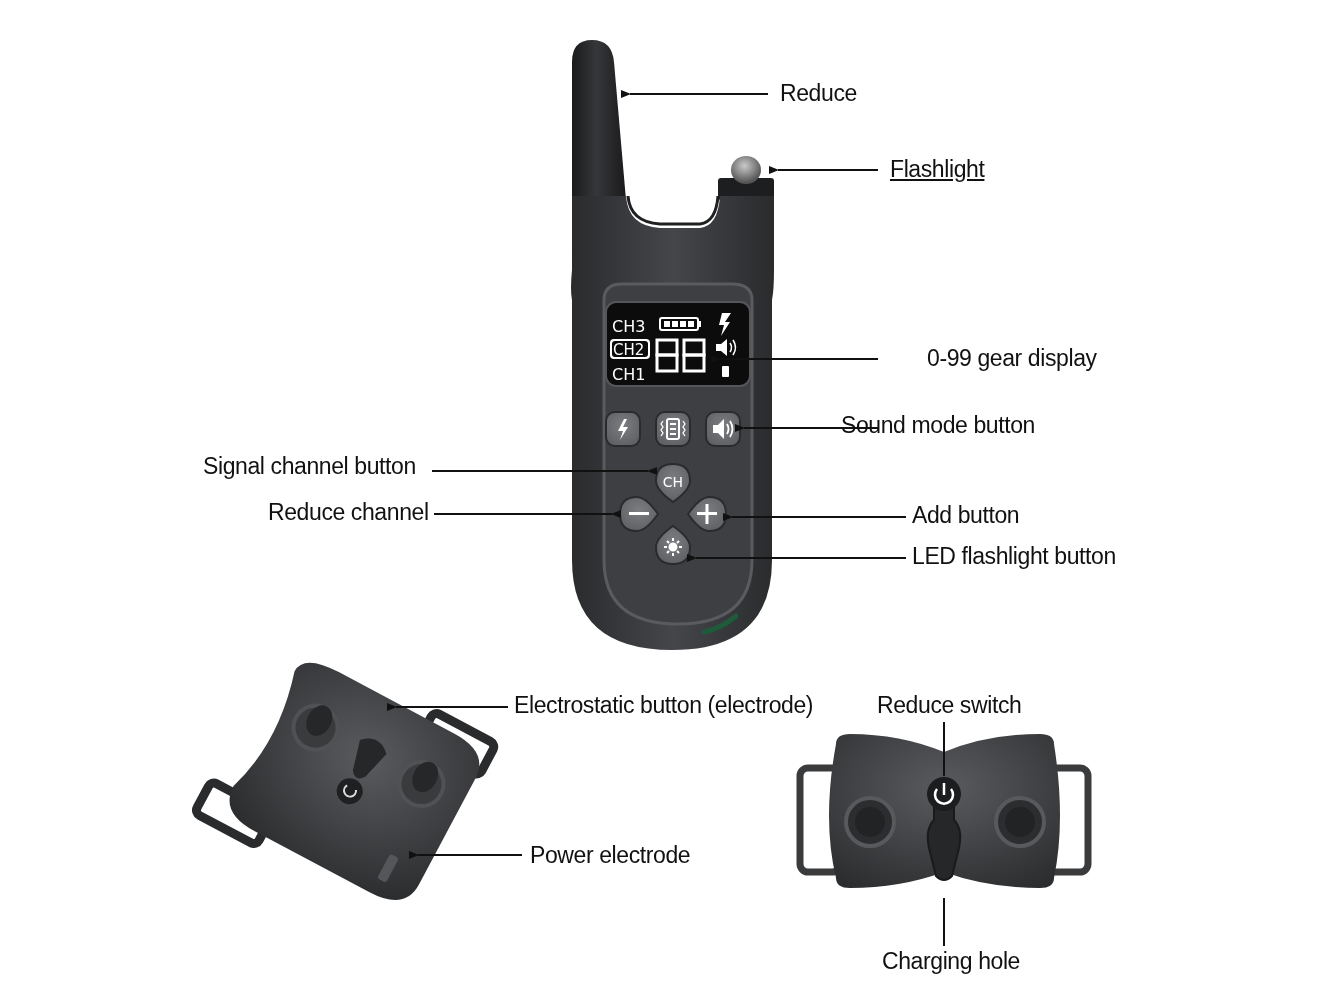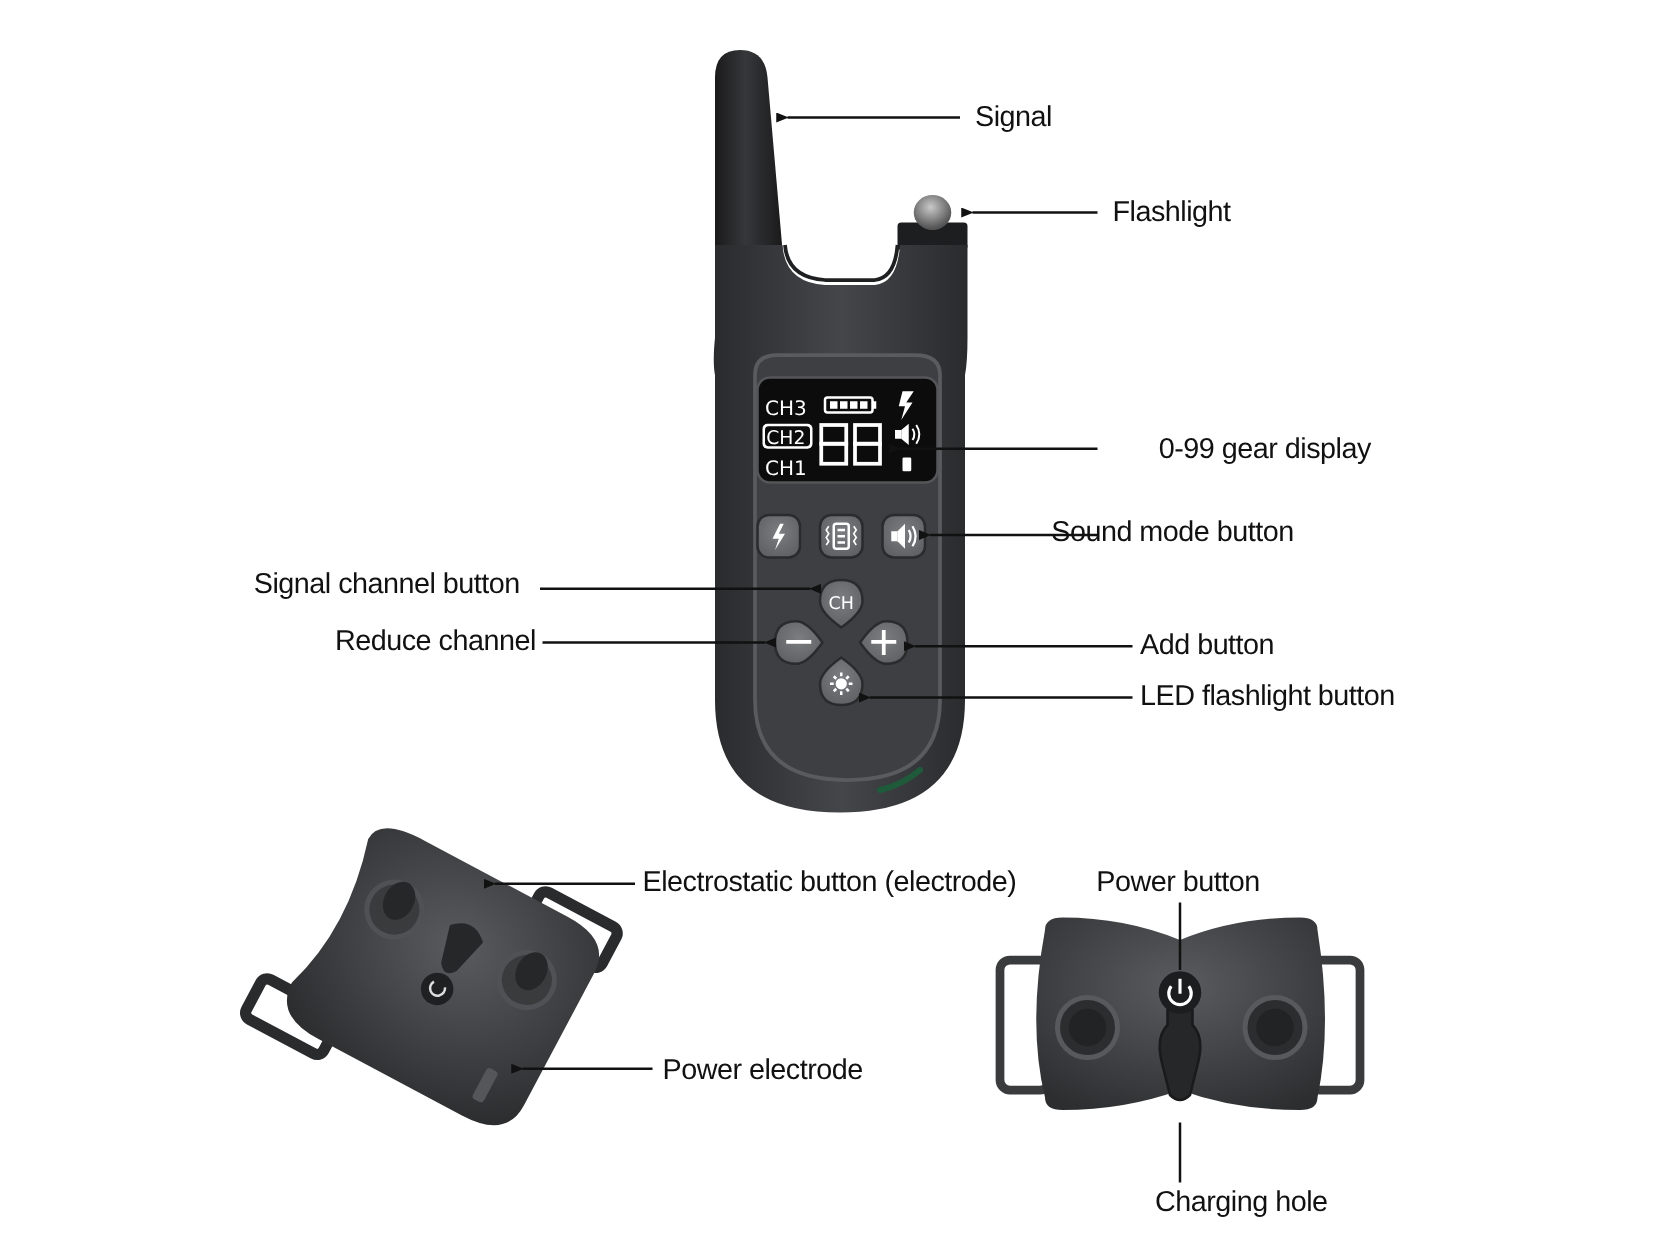--- a/index.html
+++ b/index.html
@@ -177,24 +177,24 @@
     <line x1="434" y1="514" x2="612" y2="514" marker-end="url(#ah)"></line>
     <line x1="906" y1="517" x2="732" y2="517" marker-end="url(#ah)"></line>
     <line x1="906" y1="558" x2="696" y2="558" marker-end="url(#ah)"></line>
     <line x1="508" y1="707" x2="396" y2="707" marker-end="url(#ah)"></line>
     <line x1="522" y1="855" x2="418" y2="855" marker-end="url(#ah)"></line>
     <line x1="944" y1="722" x2="944" y2="776"></line>
     <line x1="944" y1="898" x2="944" y2="946"></line>
   </g>
 </svg>
 
-<div class="label" style="left:780px;top:82px;">Signal</div>
-<div class="label" style="left:890px;top:158px;">Flashlight</div>
+<div class="label" style="left:780px;top:82px;">Reduce</div>
+<div class="label" style="left:890px;top:158px;text-decoration:underline;">Flashlight</div>
 <div class="label" style="left:888px;top:347px;margin-left:39px;">0-99 gear display</div>
 <div class="label" style="left:841px;top:414px;">Sound mode button</div>
 <div class="label" style="left:203px;top:455px;">Signal channel button</div>
 <div class="label" style="left:268px;top:501px;">Reduce channel</div>
 <div class="label" style="left:912px;top:504px;">Add button</div>
 <div class="label" style="left:912px;top:545px;">LED flashlight button</div>
 <div class="label" style="left:514px;top:694px;">Electrostatic button (electrode)</div>
-<div class="label" style="left:877px;top:694px;">Power button</div>
+<div class="label" style="left:877px;top:694px;">Reduce switch</div>
 <div class="label" style="left:530px;top:844px;">Power electrode</div>
-<div class="label" style="left:924px;top:950px;">Charging hole</div>
+<div class="label" style="left:882px;top:950px;">Charging hole</div>
 
 </body></html>

